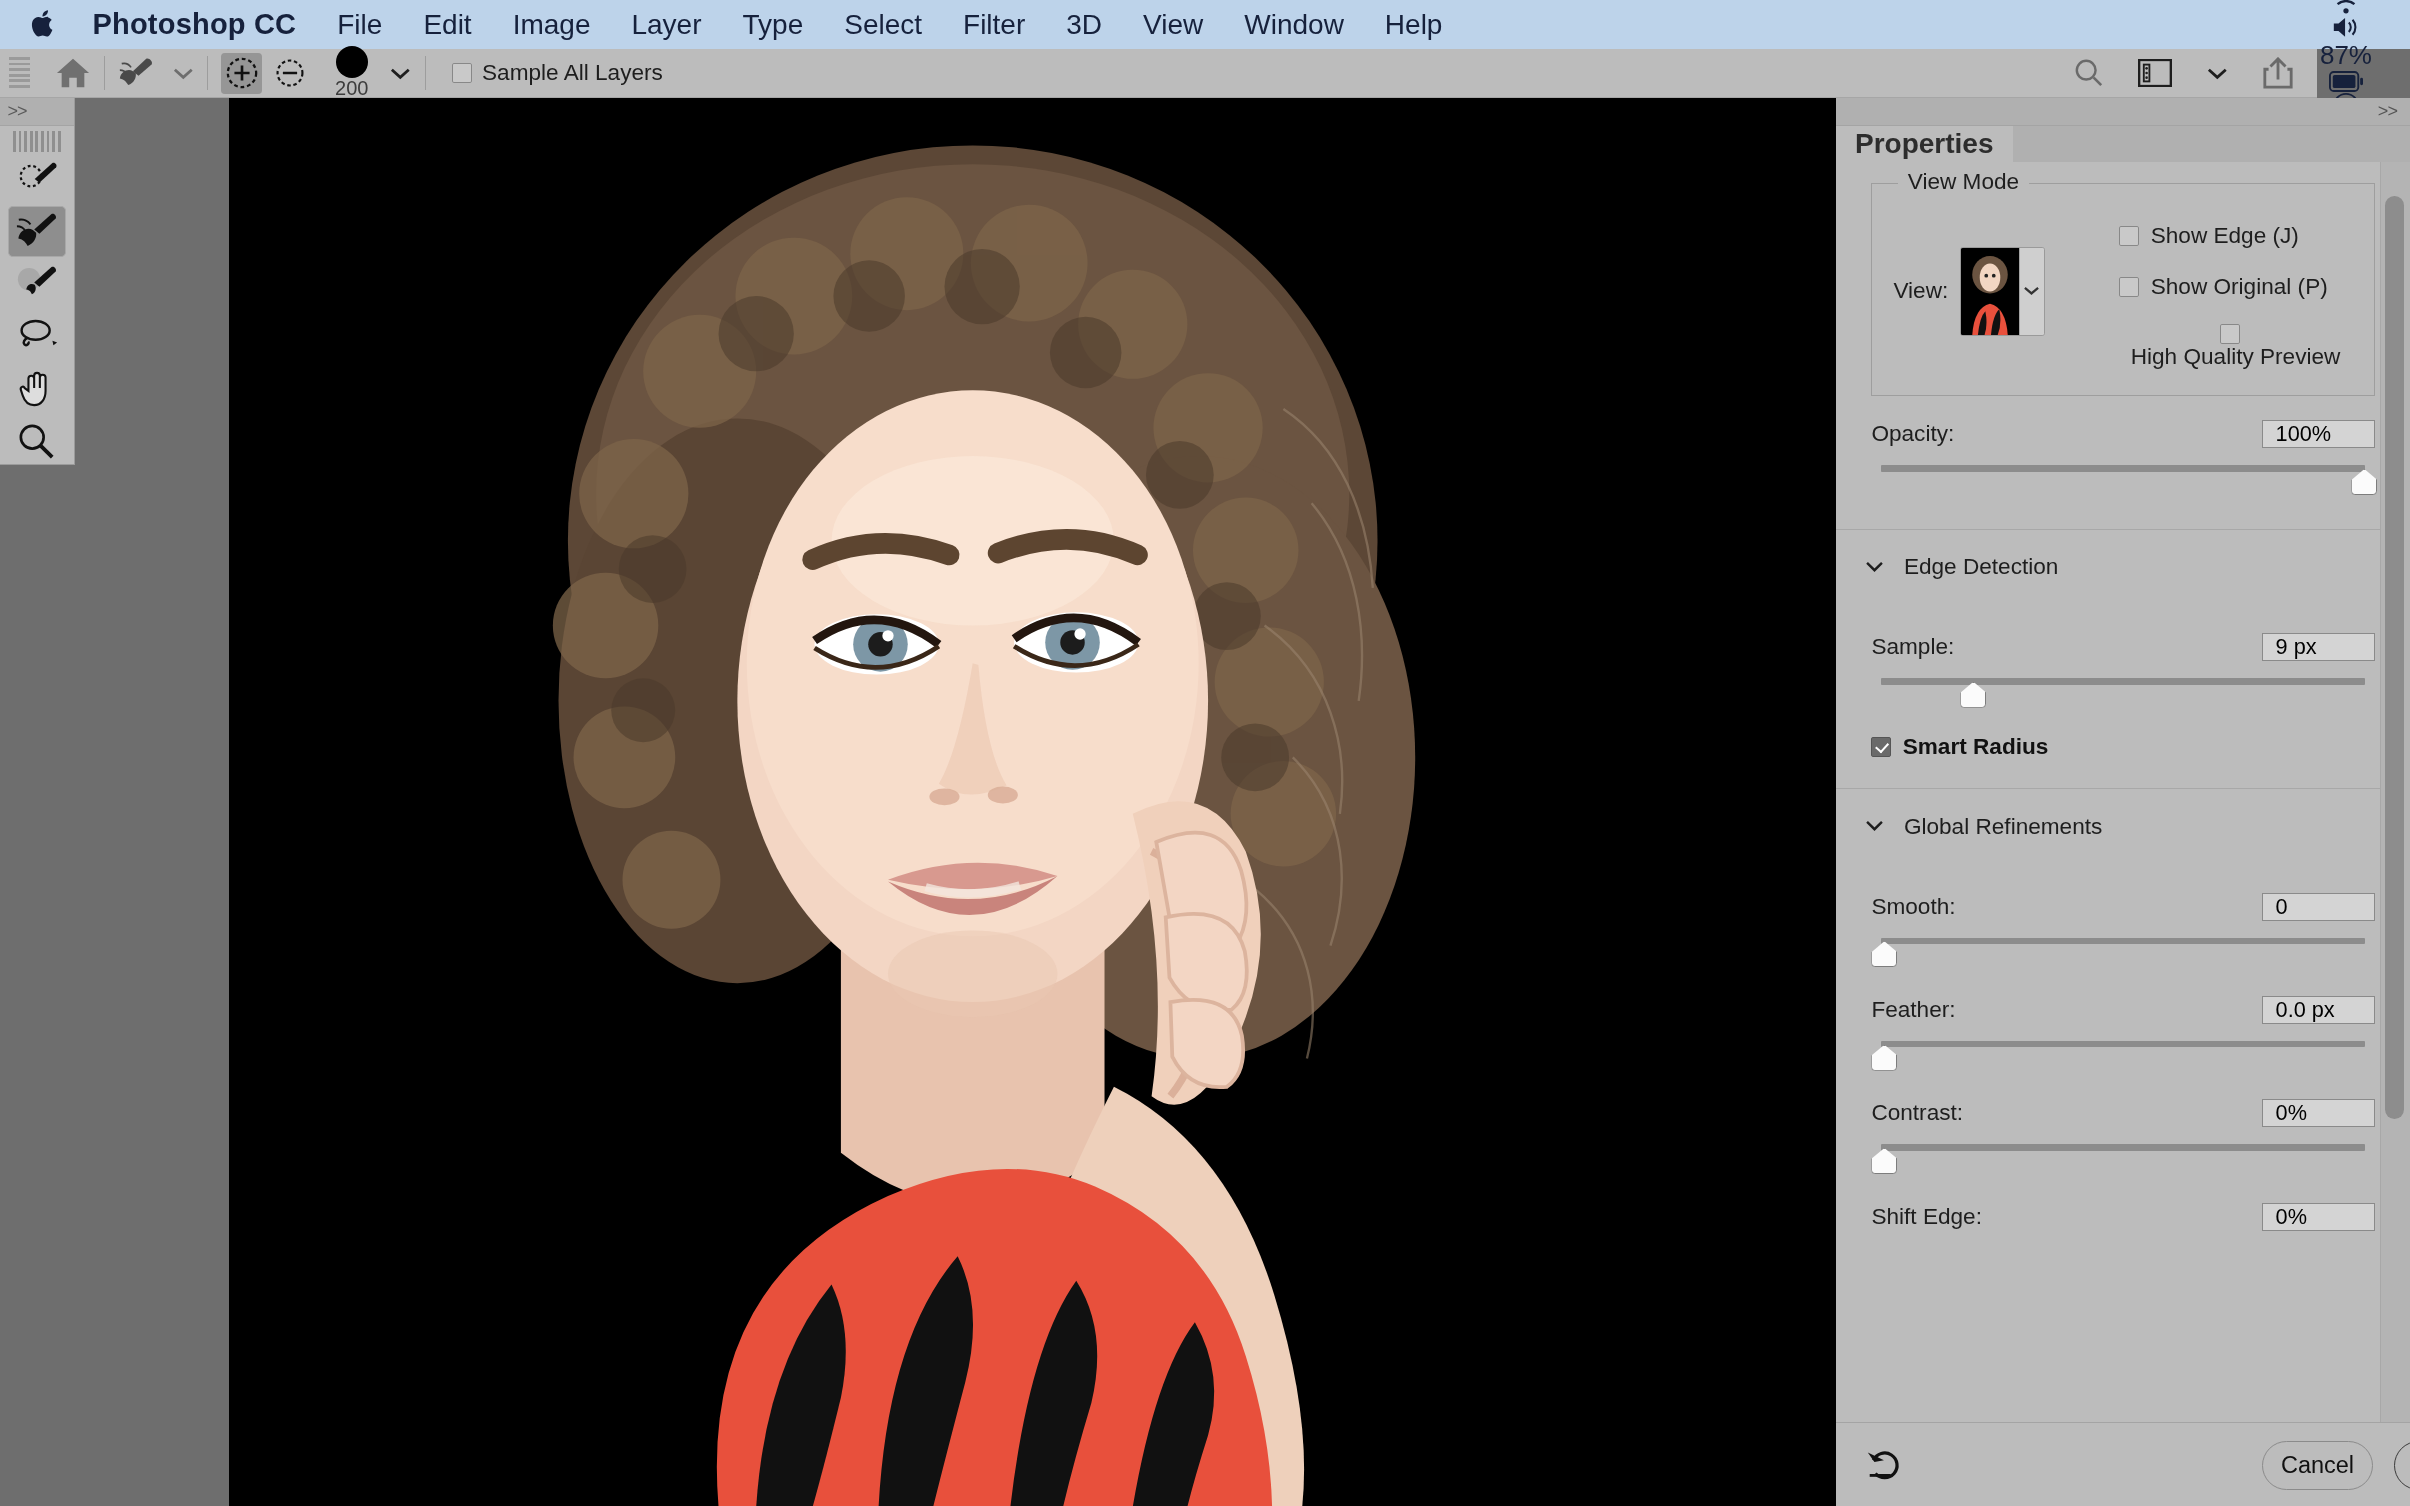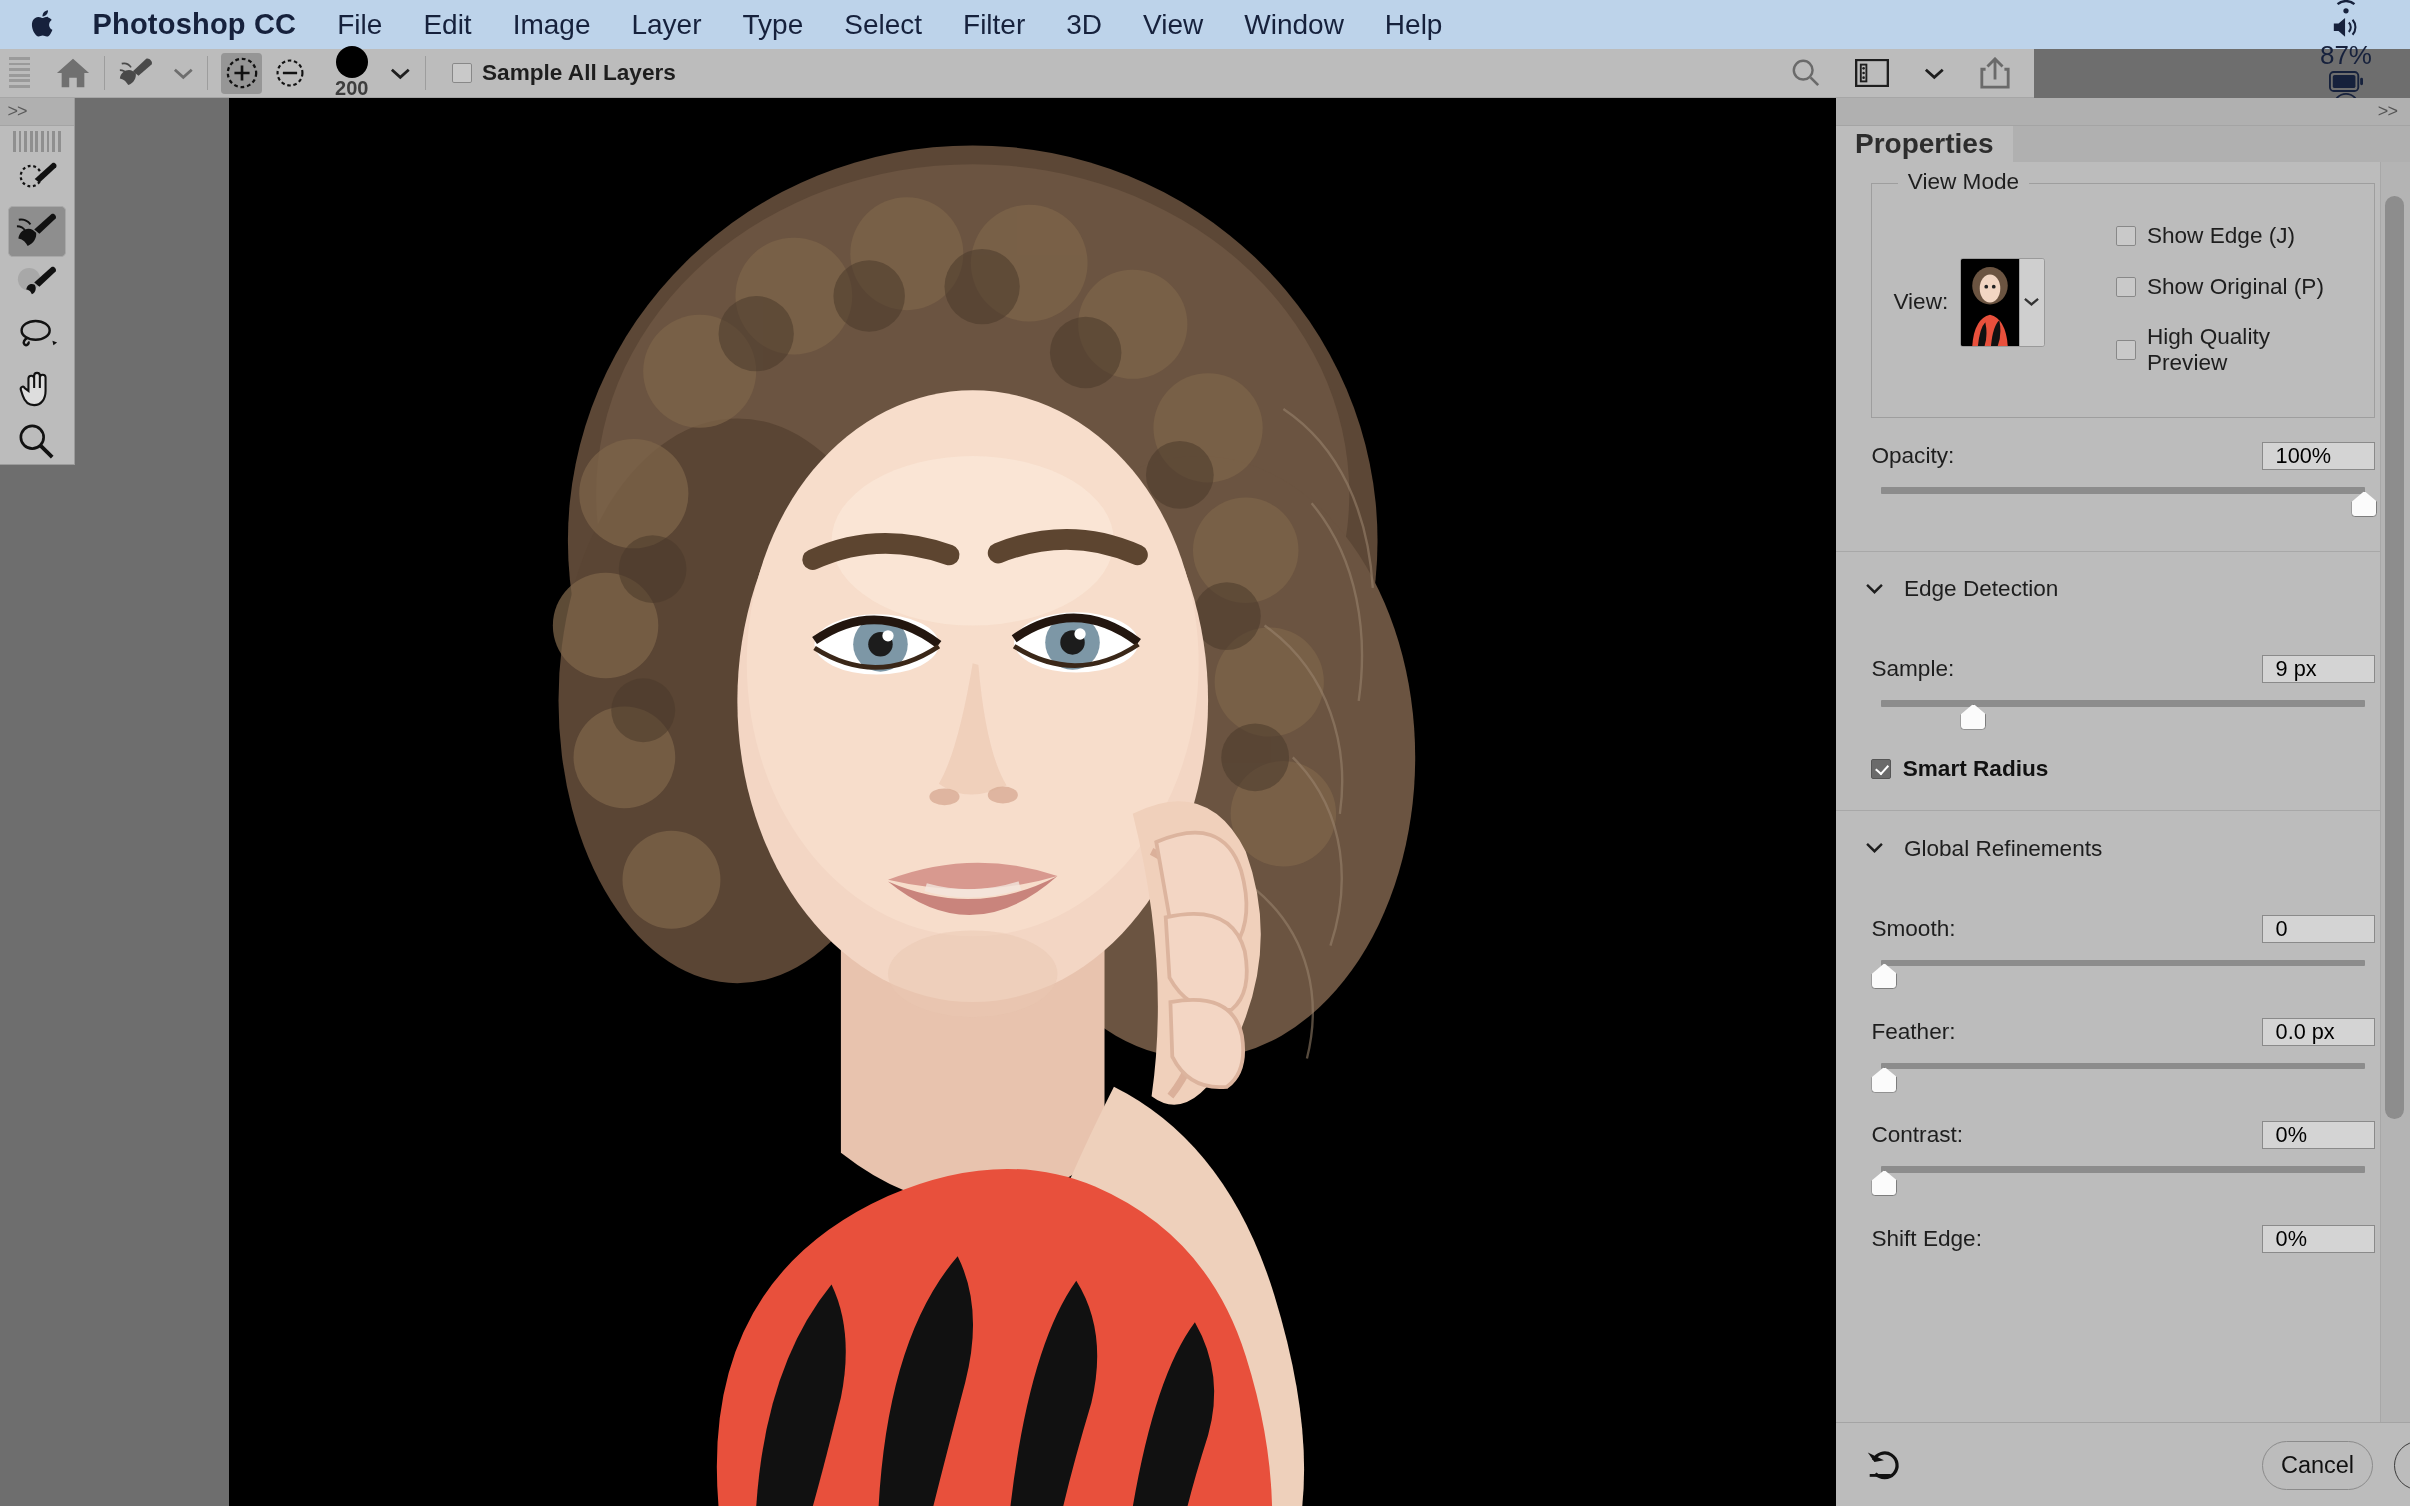--- a/index.html
+++ b/index.html
@@ -21,25 +21,24 @@
   }
   .mb-apple { margin-left: 30px; margin-right: 38px; display:flex; align-items:center; }
   .mb-app-title { font-weight: bold; font-size: 29px; margin-right: 41px; letter-spacing: 0.2px; }
   .mb-item { margin-right: 41px; font-size: 28px; white-space: nowrap; }
   .mb-right { margin-left: auto; display: flex; align-items: center; padding-right: 39px; flex-direction: column; }
   .mb-ricon { margin-left: 32px; display: flex; align-items: center; justify-content:center; }
   .mb-batt-pct { font-size: 26px; margin-left: 32px; }
 
   
   .optionsbar {
-    position: absolute; top: 49px; left: 0; width: 2034px; height: 49px;
+    position: absolute; top: 49px; left: 0; width: 2317px; height: 49px;
     background: #bcbcbc;
     display: flex; align-items: center;
     border-bottom: 0.9px solid #a6a6a6;
-    font-weight: bold;
   }
   .ob-grip { width: 21px; height: 32px; margin-left: 9.4px;
     background: repeating-linear-gradient(to bottom, #9a9a9a 0 2.8px, transparent 2.8px 5.6px);
   }
   .ob-sep { width: 0.9px; height: 34px; background: #9d9d9d; margin: 0 13px; }
   .ob-tool { display:flex; align-items:center; justify-content:center; }
   .ob-mode {
     width: 41px; height: 41px; display:flex; align-items:center; justify-content:center;
     border-radius: 3.8px;
   }
@@ -143,21 +142,21 @@
     border: 0.9px solid #9a9a9a; display: flex; align-items: stretch;
     border-radius: 2.8px; overflow:hidden;
   }
   .vm-thumb { width: 58px; background: #000; position: relative; overflow: hidden; }
   .vm-arrow {
     width: 26px; background: #cfcfcf; display:flex; align-items:center; justify-content:center;
     border-left: 0.9px solid #a4a4a4;
   }
   .vm-checks { display: flex; flex-direction: column; justify-content: space-between; padding-top: 11.3px; }
   .vm-chkrow { display: flex; align-items: center; margin-bottom: 24.5px; }
-  .vm-chkrow:last-child { margin-bottom: 16px; }
+  .vm-chkrow:last-child { margin-bottom: 0; flex-direction: column; }
   .vm-chklbl { font-size: 22.6px; color: #1e1e1e; margin-left: 11.3px; }
 
   
   .srow { padding: 0 9.4px; }
   .srow-head { display: flex; align-items: center; justify-content: space-between; }
   .srow-lbl { font-size: 22.6px; color: #1e1e1e; text-align: right; }
   .num-field {
     width: 113px; height: 28px; background: #d4d4d4; border: 0.9px solid #8a8a8a;
     font-size: 21.7px; color: #000000; display: flex; align-items: center; padding-left: 13px;
   }

